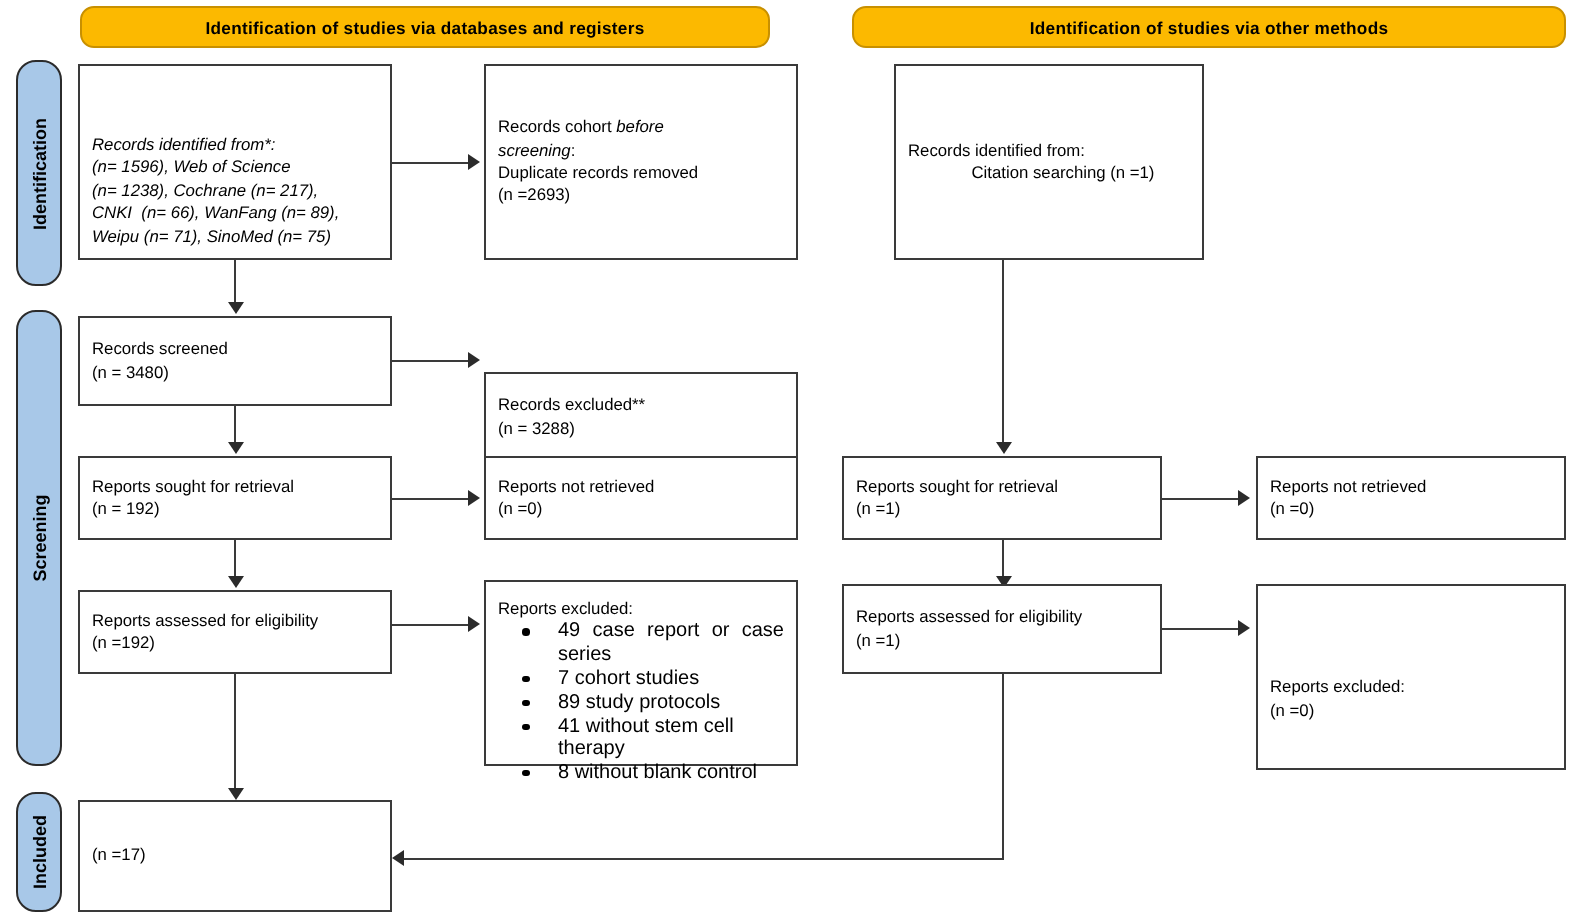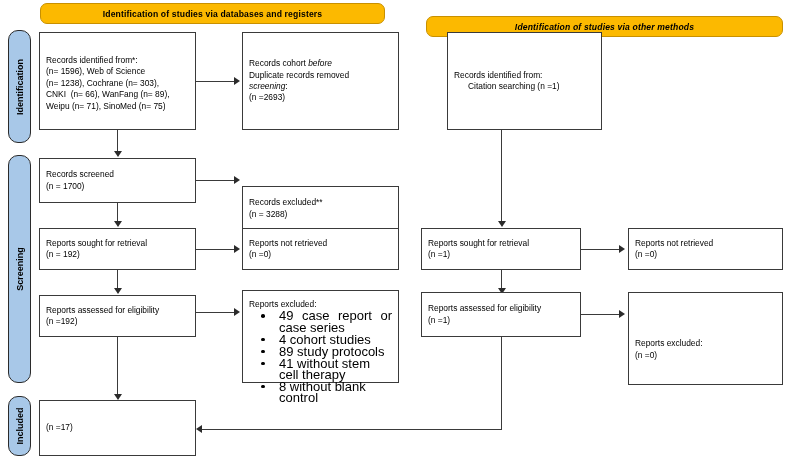--- a/index.html
+++ b/index.html
@@ -71,21 +71,21 @@
   
   ul.bul {
     margin: 0;
     padding: 0 0 0 12px;
     list-style: none;
   }
   ul.bul li {
     position: relative;
     padding-left: 18px;
     margin: 0 0 0.5px 0;
-    font-size: 13px;
+    font-size: 10px;
     line-height: 11.4px;
   }
   ul.bul li::before {
     content: "";
     position: absolute;
     left: 0;
     top: 4px;
     width: 3.6px;
     height: 3.6px;
     border-radius: 50%;
@@ -120,63 +120,63 @@
   }
 </style>
 </head>
 <body>
 
 <div id="diagram">
 
   <div class="hdr" style="left:40px; top:3px; width:345px; height:21px;">
     <span>Identification of studies via databases and registers</span>
   </div>
-  <div class="hdr" style="left:426px; top:16px; width:357px; height:21px;font-style:italic;">
+  <div class="hdr" style="left:426px; top:3px; width:357px; height:21px;">
     <span>Identification of studies via other methods</span>
   </div>
 
   <div class="band" style="left:8px; top:30px; width:23px; height:113px;">
     <span>Identification</span>
   </div>
   <div class="band" style="left:8px; top:155px; width:23px; height:228px;">
     <span>Screening</span>
   </div>
   <div class="band" style="left:8px; top:396px; width:23px; height:60px;">
     <span>Included</span>
   </div>
 
   <div class="box top" style="left:39px; top:32px; width:157px; height:98px;">
-    <div style="margin-top:16px;">
+    <div style="margin-top:28px;font-style:italic;">
       <div class="ln">Records identified from*:</div>
       <div class="ln">(n= 1596), Web of Science</div>
-      <div class="ln">(n= 1238), Cochrane (n= 303),</div>
+      <div class="ln">(n= 1238), Cochrane (n= 217),</div>
       <div class="ln">CNKI  (n= 66), WanFang (n= 89),</div>
       <div class="ln">Weipu (n= 71), SinoMed (n= 75)</div>
     </div>
   </div>
 
   <div class="box" style="left:242px; top:32px; width:157px; height:98px;">
     <div>
       <div class="ln"><span>Records cohort </span><span class="ital">before</span></div>
+      <div class="ln"><span class="ital">screening</span><span>:</span></div>
       <div class="ln">Duplicate records removed</div>
-      <div class="ln"><span class="ital">screening</span><span>:</span></div>
       <div class="ln">(n =2693)</div>
     </div>
   </div>
 
   <div class="ln-h" style="left:196px; top:80.5px; width:39px;"></div>
   <div class="arw right" style="left:234px; top:76.5px;"></div>
 
   <div class="ln-v" style="left:117px; top:130px; height:22px;"></div>
   <div class="arw down" style="left:113.5px; top:151px;"></div>
 
   <div class="box" style="left:39px; top:158px; width:157px; height:45px;">
     <div>
       <div class="ln">Records screened</div>
-      <div class="ln">(n = 1700)</div>
+      <div class="ln">(n = 3480)</div>
     </div>
   </div>
   <div class="box" style="left:242px; top:158px; width:157px; height:45px;margin-top:28px;">
     <div>
       <div class="ln">Records excluded**</div>
       <div class="ln">(n = 3288)</div>
     </div>
   </div>
   <div class="ln-h" style="left:196px; top:180px; width:39px;"></div>
   <div class="arw right" style="left:234px; top:176px;"></div>
@@ -205,42 +205,42 @@
       <div class="ln">Reports assessed for eligibility</div>
       <div class="ln">(n =192)</div>
     </div>
   </div>
 
   <div class="box top" style="left:242px; top:290px; width:157px; height:93px;">
     <div style="margin-top:2px;">
       <div class="ln">Reports excluded:</div>
       <ul class="bul">
         <li class="just">49 case report or case series</li>
-        <li>4 cohort studies</li>
+        <li>7 cohort studies</li>
         <li>89 study protocols</li>
         <li>41 without stem cell therapy</li>
         <li>8 without blank control</li>
       </ul>
     </div>
   </div>
   <div class="ln-h" style="left:196px; top:312px; width:39px;"></div>
   <div class="arw right" style="left:234px; top:308px;"></div>
   <div class="ln-v" style="left:117px; top:337px; height:58px;"></div>
   <div class="arw down" style="left:113.5px; top:394px;"></div>
 
   <div class="box" style="left:39px; top:400px; width:157px; height:56px;">
     <div>
       <div class="ln">(n =17)</div>
     </div>
   </div>
 
   <div class="box" style="left:447px; top:32px; width:155px; height:98px;">
     <div>
       <div class="ln">Records identified from:</div>
-      <div class="ln" style="padding-left:14px;">Citation searching (n =1)</div>
+      <div class="ln" style="padding-left:14px;text-align:center;">Citation searching (n =1)</div>
     </div>
   </div>
   <div class="ln-v" style="left:501px; top:130px; height:92px;"></div>
   <div class="arw down" style="left:497.5px; top:221px;"></div>
 
   <div class="box" style="left:421px; top:228px; width:160px; height:42px;">
     <div>
       <div class="ln">Reports sought for retrieval</div>
       <div class="ln">(n =1)</div>
     </div>

